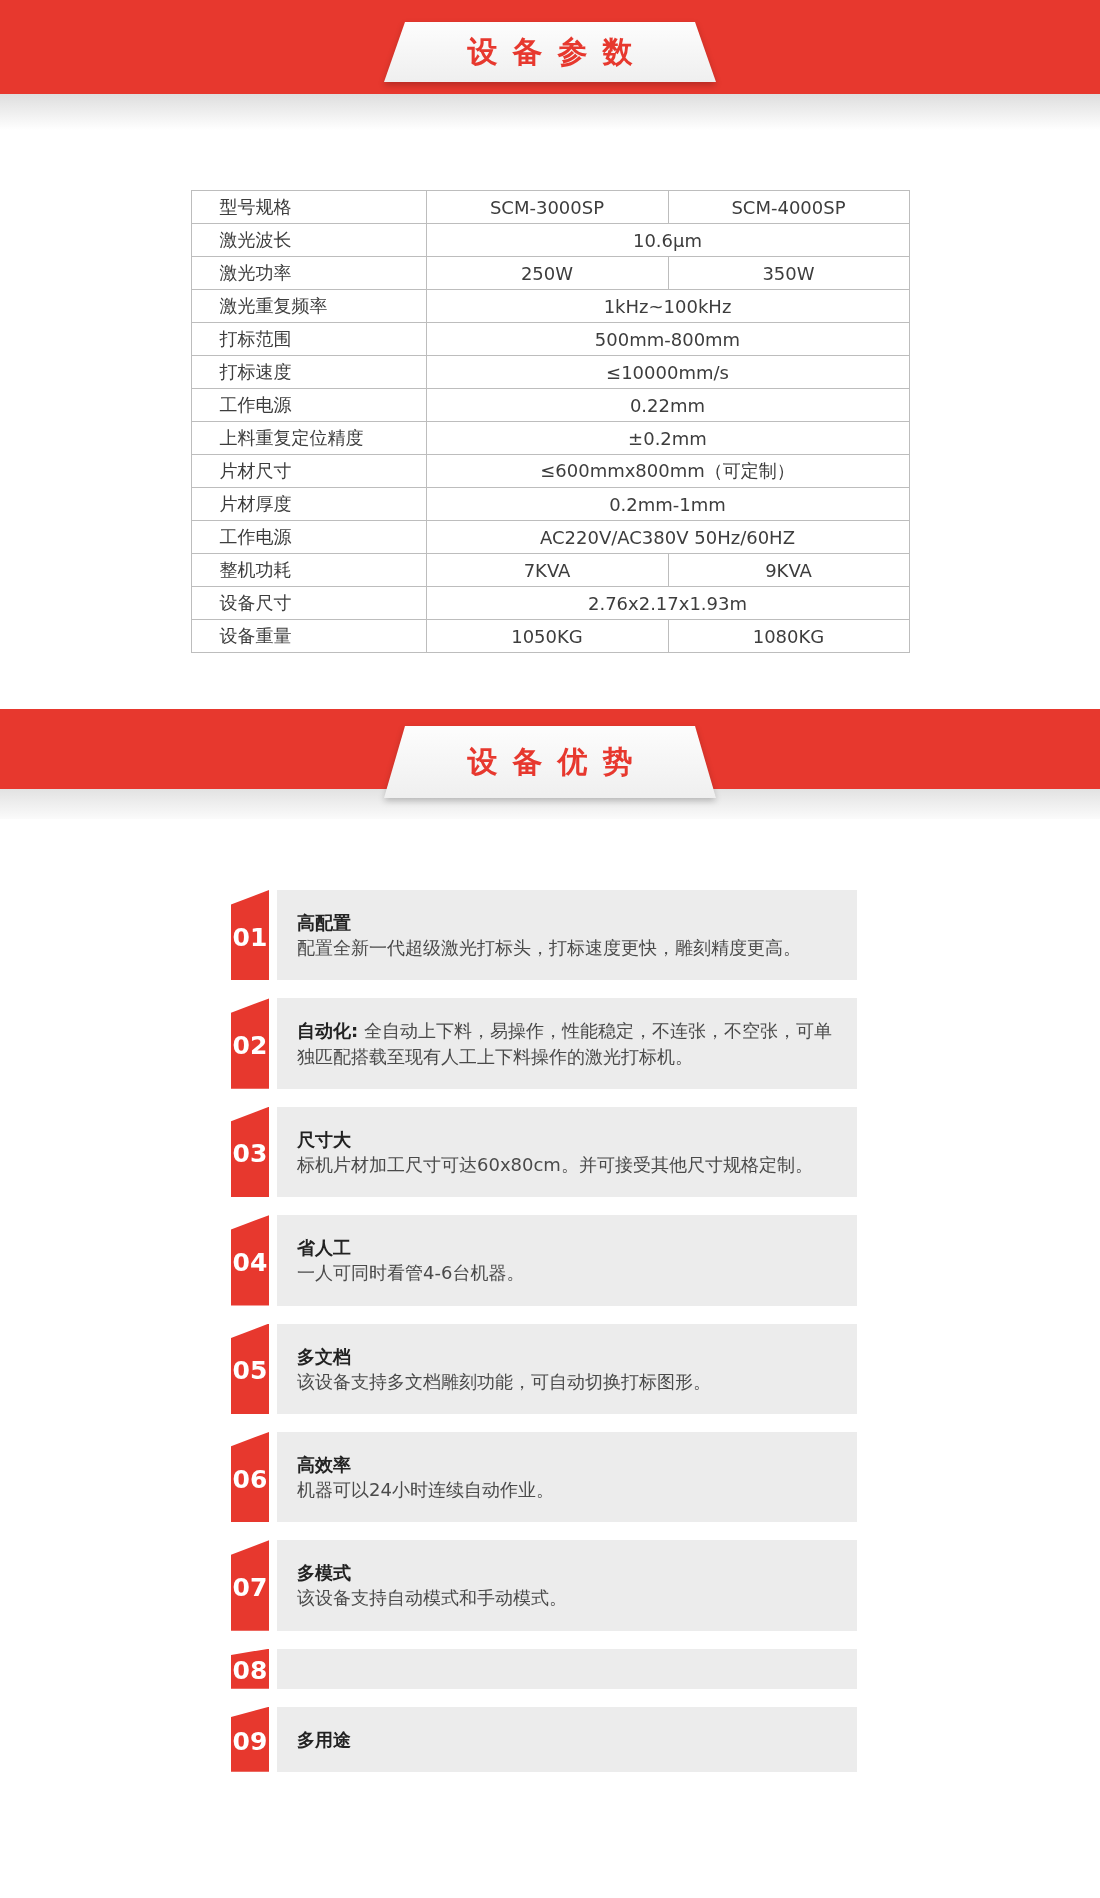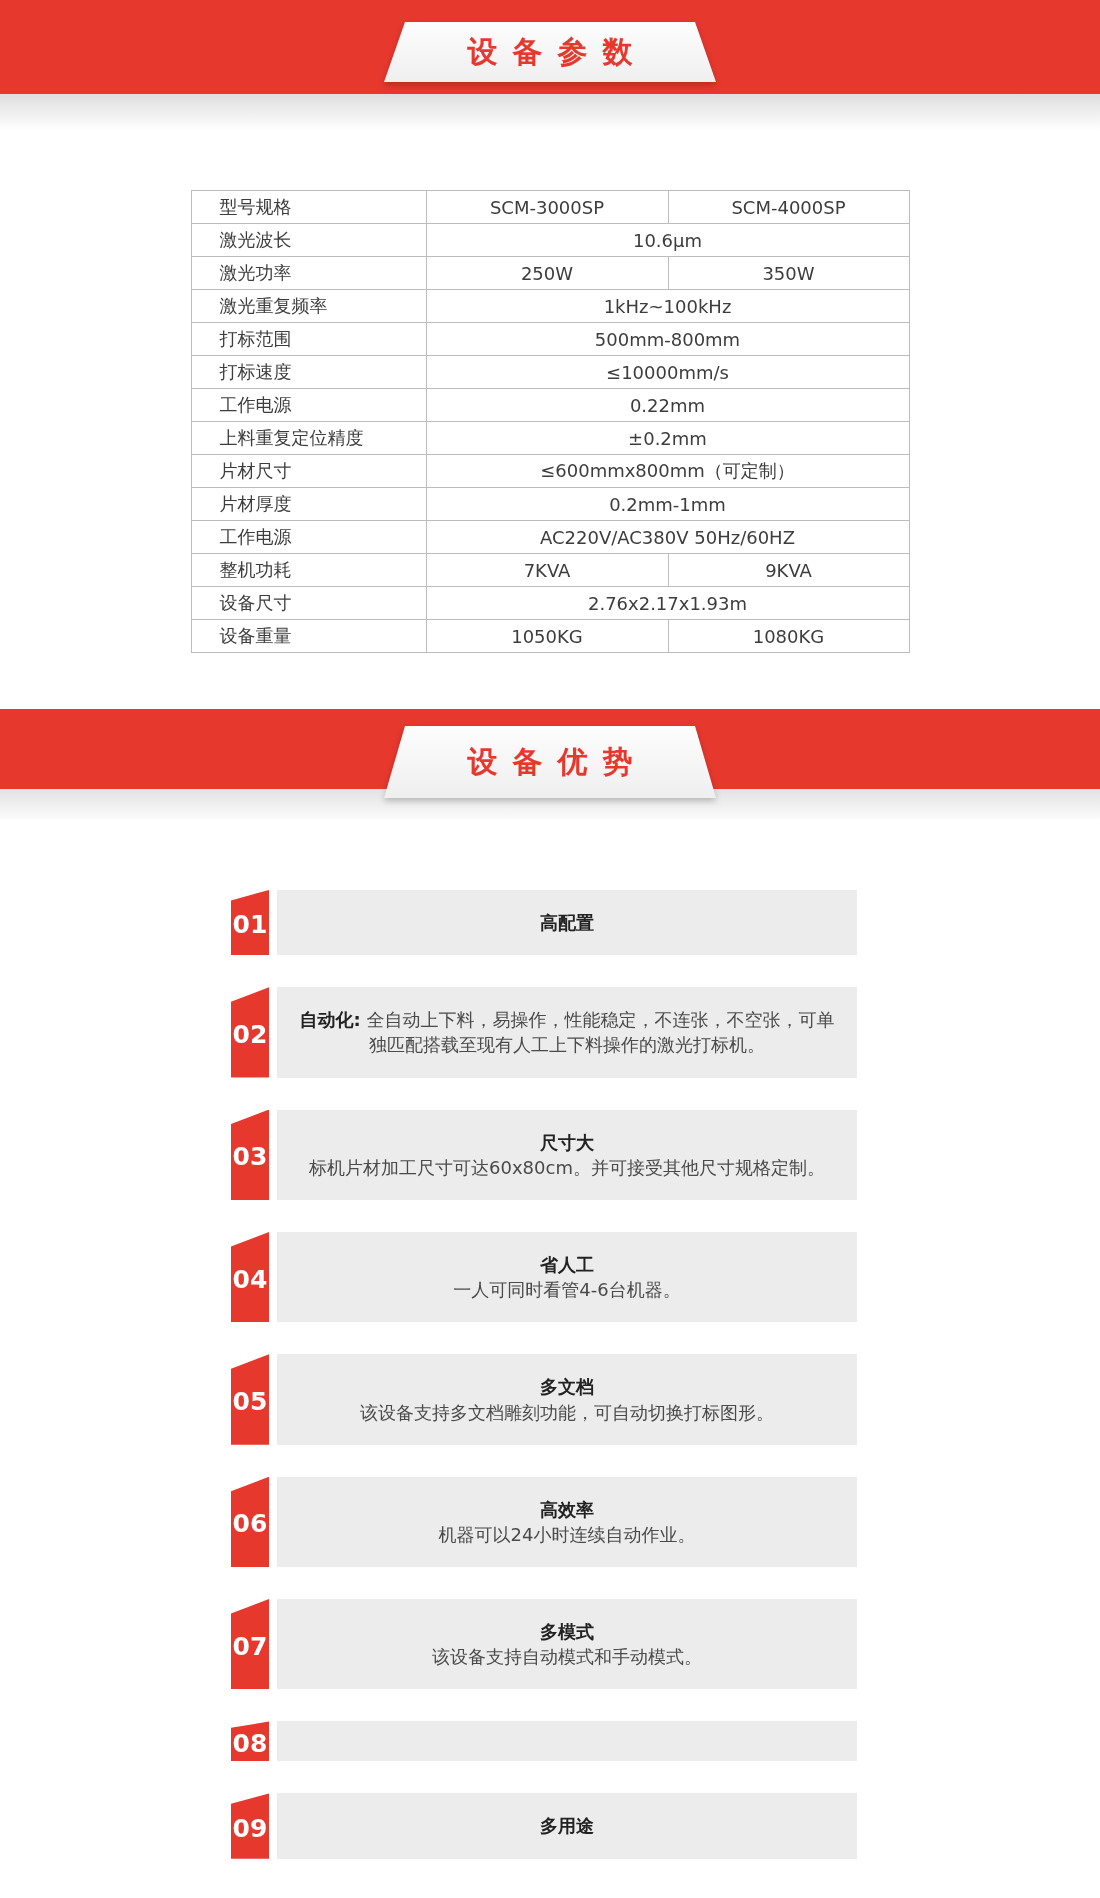--- a/index.html
+++ b/index.html
@@ -40,21 +40,21 @@
   .spec-table col.c2{width:242px;}
   .spec-table col.c3{width:241px;}
   .spec-table td{
     border:1px solid #bdbdbd;height:32px;font-size:18px;color:#3d3d3d;
     text-align:center;padding:0;overflow:hidden;white-space:nowrap;
   }
   .spec-table td.label{text-align:left;padding-left:28px;}
 
   
   .adv-list{width:626px;margin:71px 0 0 231px;}
-  .adv-item{display:flex;align-items:stretch;margin-bottom:32px;text-align:center;}
+  .adv-item{display:flex;align-items:stretch;margin-bottom:18px;}
   .adv-badge{
     width:38px;flex:0 0 38px;margin-right:8px;background:#e7382e;
     clip-path:polygon(0 16%,100% 0,100% 100%,0 100%);
     display:flex;align-items:center;justify-content:center;
     color:#ffffff;font-size:25px;font-weight:bold;padding-top:4px;box-sizing:border-box;
   }
   .adv-box{flex:1;background:#ececec;padding:20px 20px;box-sizing:border-box;}
   .adv-title{font-size:18px;font-weight:bold;color:#222222;line-height:1.4;}
   .adv-desc{font-size:18px;color:#4a4a4a;line-height:1.4;}
   .adv-inline .adv-title{display:inline;}
@@ -154,20 +154,21 @@
     </div>
   </header>
   <div class="banner-shadow-mid"></div>
 
   <section>
     <div class="adv-list" id="adv-list">
         <div class="adv-item">
           <div class="adv-badge">01</div>
           <div class="adv-box">
             <div class="adv-title">高配置</div>
+            <div class="adv-desc">配置全新一代超级激光打标头，打标速度更快，雕刻精度更高。</div>
           </div>
         </div>
         <div class="adv-item">
           <div class="adv-badge">02</div>
           <div class="adv-box adv-inline"><div class="adv-title">自动化:</div><div class="adv-desc"> 全自动上下料，易操作，性能稳定，不连张，不空张，可单独匹配搭载至现有人工上下料操作的激光打标机。</div></div>
         </div>
         <div class="adv-item">
           <div class="adv-badge">03</div>
           <div class="adv-box">
             <div class="adv-title">尺寸大</div>

